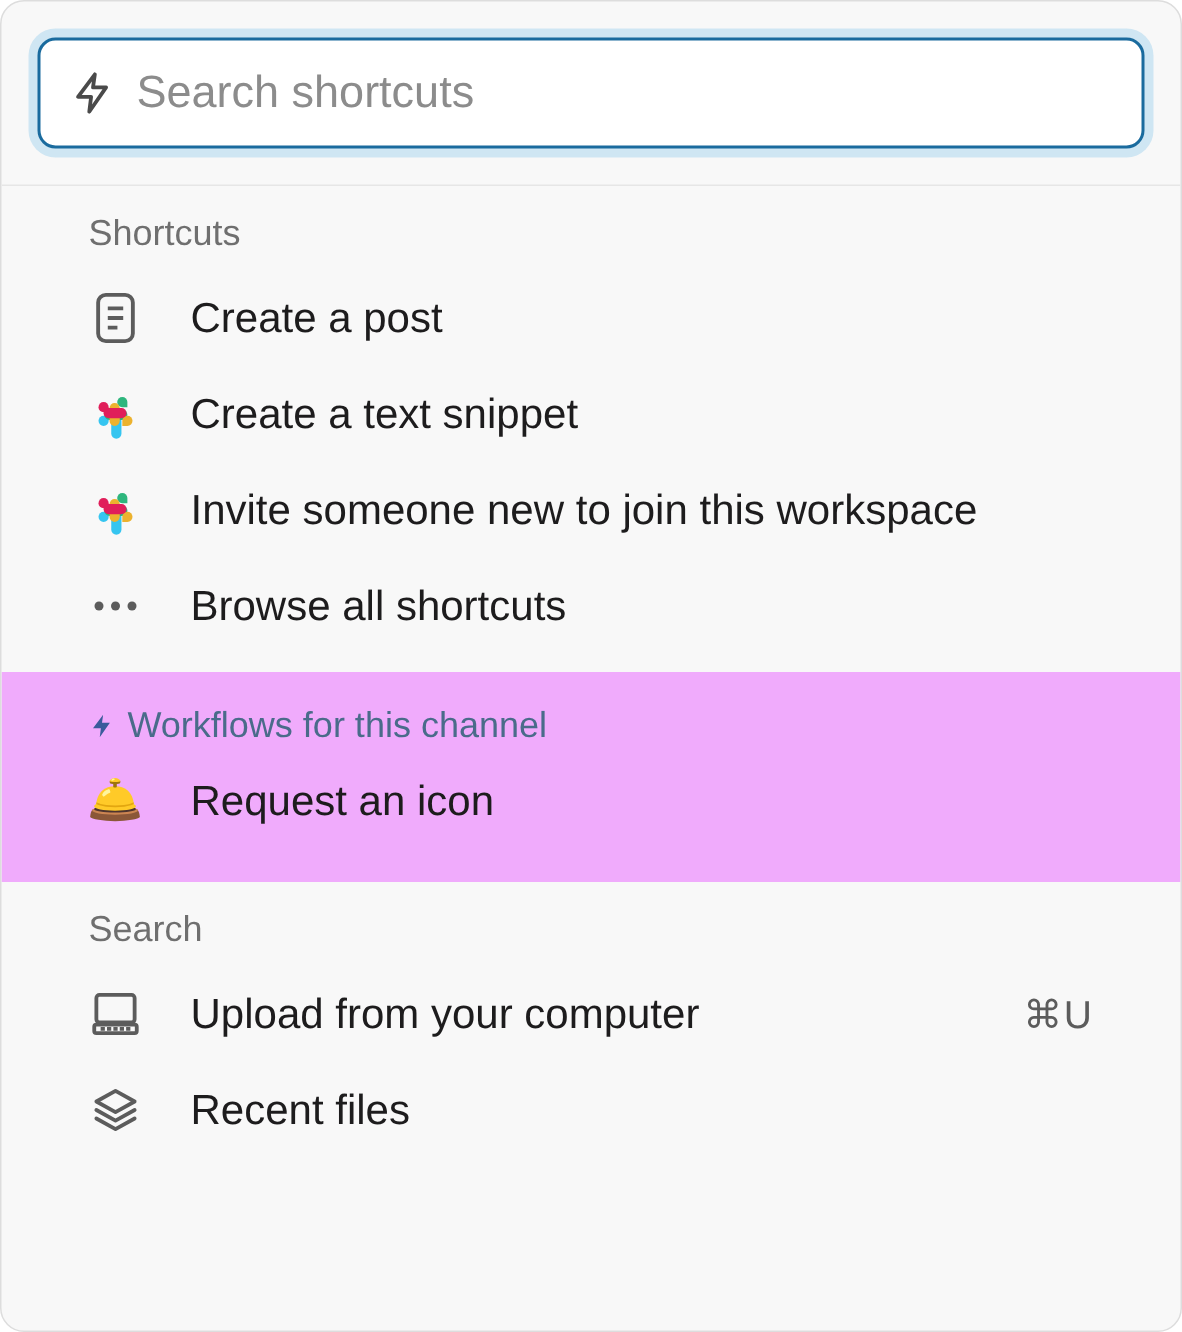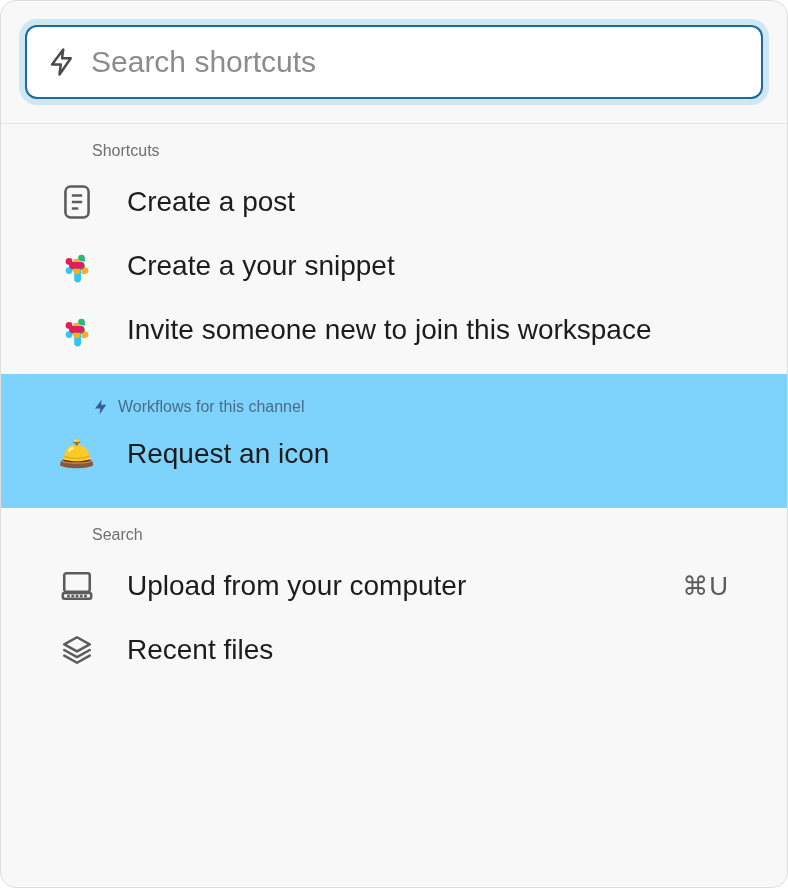--- a/index.html
+++ b/index.html
@@ -46,32 +46,31 @@
     color: #8c8c8c;
   }
   .divider {
     height: 1px;
     background: #e6e6e6;
   }
   .section {
     padding: 18px 0 12px 0;
   }
   .section.workflows {
-    background: #7dd3fc;
+    background: #f0abfc;
     padding-top: 22px;
     padding-bottom: 22px;
   }
   .section-header {
-    font-size: 16px;
+    font-size: 24px;
     color: #6f6f6f;
     padding: 0 56px 10px 58px;
     display: flex;
     align-items: center;
     gap: 8px;
-    margin-left: 33px;
   }
   .section-header.workflows-header {
     color: #4a6b8a;
     padding-left: 58px;
     padding-bottom: 4px;
   }
   .item {
     display: flex;
     align-items: center;
     gap: 32px;
@@ -144,41 +143,51 @@
             <path fill="#36C5F0" d="M25 38a6 6 0 0 1 12 0v15a6 6 0 1 1-12 0z"></path>
             <path fill="#2EB67D" d="M38 22a6 6 0 1 1 6-6v6z"></path>
             <path fill="#2EB67D" d="M38 25a6 6 0 0 1 0 12H23a6 6 0 1 1 0-12z"></path>
             <path fill="#ECB22E" d="M38 38a6 6 0 1 1 6 6h-6z"></path>
             <path fill="#ECB22E" d="M35 38a6 6 0 0 1-12 0V23a6 6 0 1 1 12 0z" transform="rotate(180 29 30.5)"></path>
             <path fill="#E01E5A" d="M22 22a6 6 0 1 1-6 6v-6z" transform="rotate(180 19 25)"></path>
             <path fill="#E01E5A" d="M22 35a6 6 0 0 1 0-12h15a6 6 0 1 1 0 12z" transform="rotate(180 29.5 29)"></path>
           </g>
         </svg>
       </span>
-      <span class="label">Create a your snippet</span>
+      <span class="label">Create a text snippet</span>
     </div>
 
     <div class="item">
       <span class="icon">
         <svg width="34" height="34" viewBox="0 0 60 60">
           <g>
             <path fill="#36C5F0" d="M22 38a6 6 0 1 1-6-6h6z"></path>
             <path fill="#36C5F0" d="M25 38a6 6 0 0 1 12 0v15a6 6 0 1 1-12 0z"></path>
             <path fill="#2EB67D" d="M38 22a6 6 0 1 1 6-6v6z"></path>
             <path fill="#2EB67D" d="M38 25a6 6 0 0 1 0 12H23a6 6 0 1 1 0-12z"></path>
             <path fill="#ECB22E" d="M38 38a6 6 0 1 1 6 6h-6z"></path>
             <path fill="#ECB22E" d="M35 38a6 6 0 0 1-12 0V23a6 6 0 1 1 12 0z" transform="rotate(180 29 30.5)"></path>
             <path fill="#E01E5A" d="M22 22a6 6 0 1 1-6 6v-6z" transform="rotate(180 19 25)"></path>
             <path fill="#E01E5A" d="M22 35a6 6 0 0 1 0-12h15a6 6 0 1 1 0 12z" transform="rotate(180 29.5 29)"></path>
           </g>
         </svg>
       </span>
       <span class="label">Invite someone new to join this workspace</span>
     </div>
 
+    <div class="item">
+      <span class="icon">
+        <svg width="34" height="10" viewBox="0 0 34 10">
+          <circle cx="6" cy="5" r="3" fill="#5c5c5c"></circle>
+          <circle cx="17" cy="5" r="3" fill="#5c5c5c"></circle>
+          <circle cx="28" cy="5" r="3" fill="#5c5c5c"></circle>
+        </svg>
+      </span>
+      <span class="label">Browse all shortcuts</span>
+    </div>
   </div>
 
   <div class="section workflows">
     <div class="section-header workflows-header">
       <span>
         <svg class="bolt-small" viewBox="0 0 24 24" fill="#3a5b9b">
           <path d="M13 2 L4 14 L11 14 L10 22 L19 9 L12 9 Z"></path>
         </svg>
       </span>
       <span>Workflows for this channel</span>

